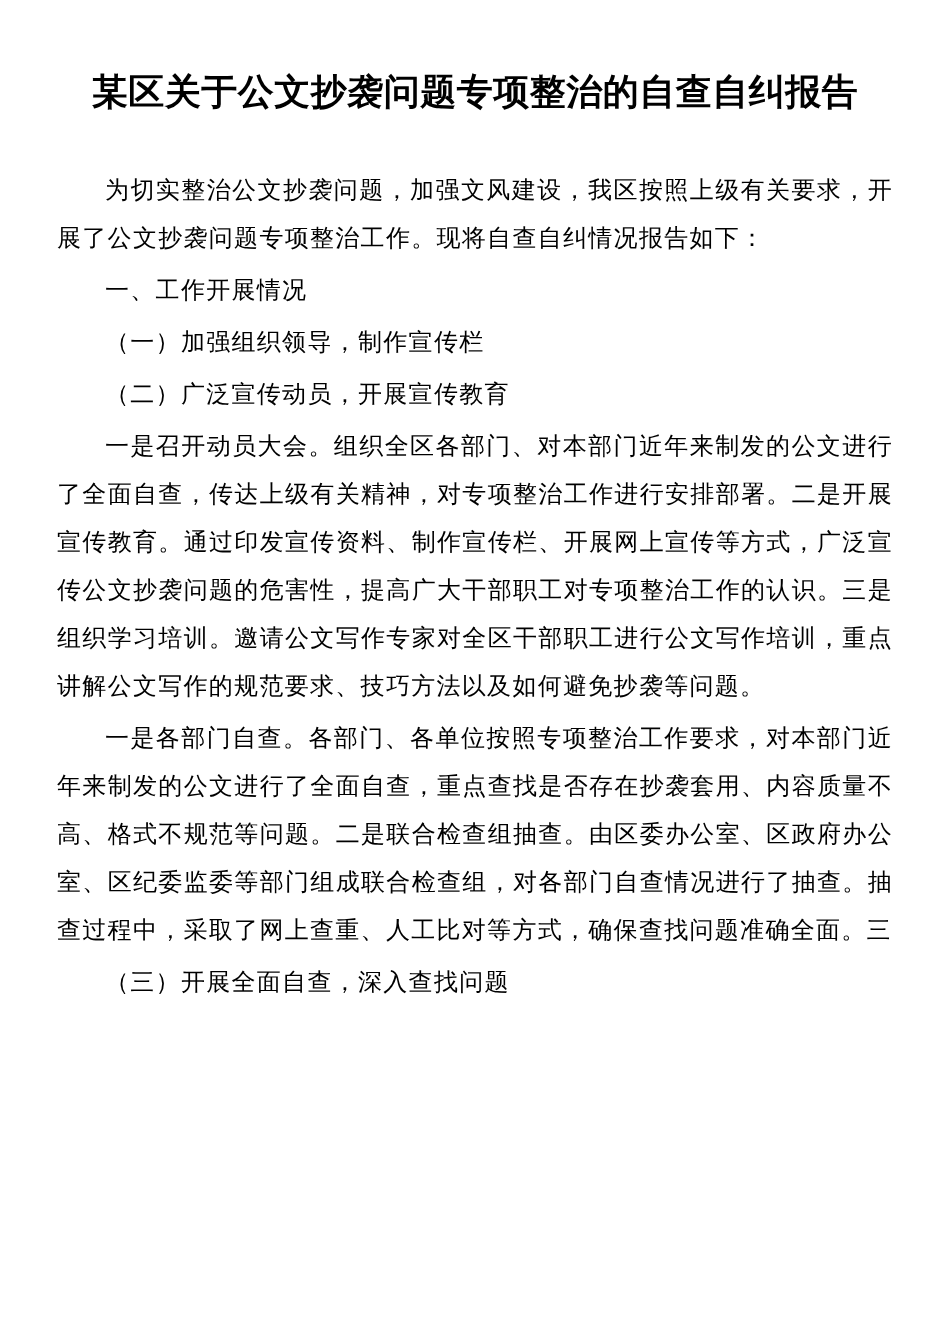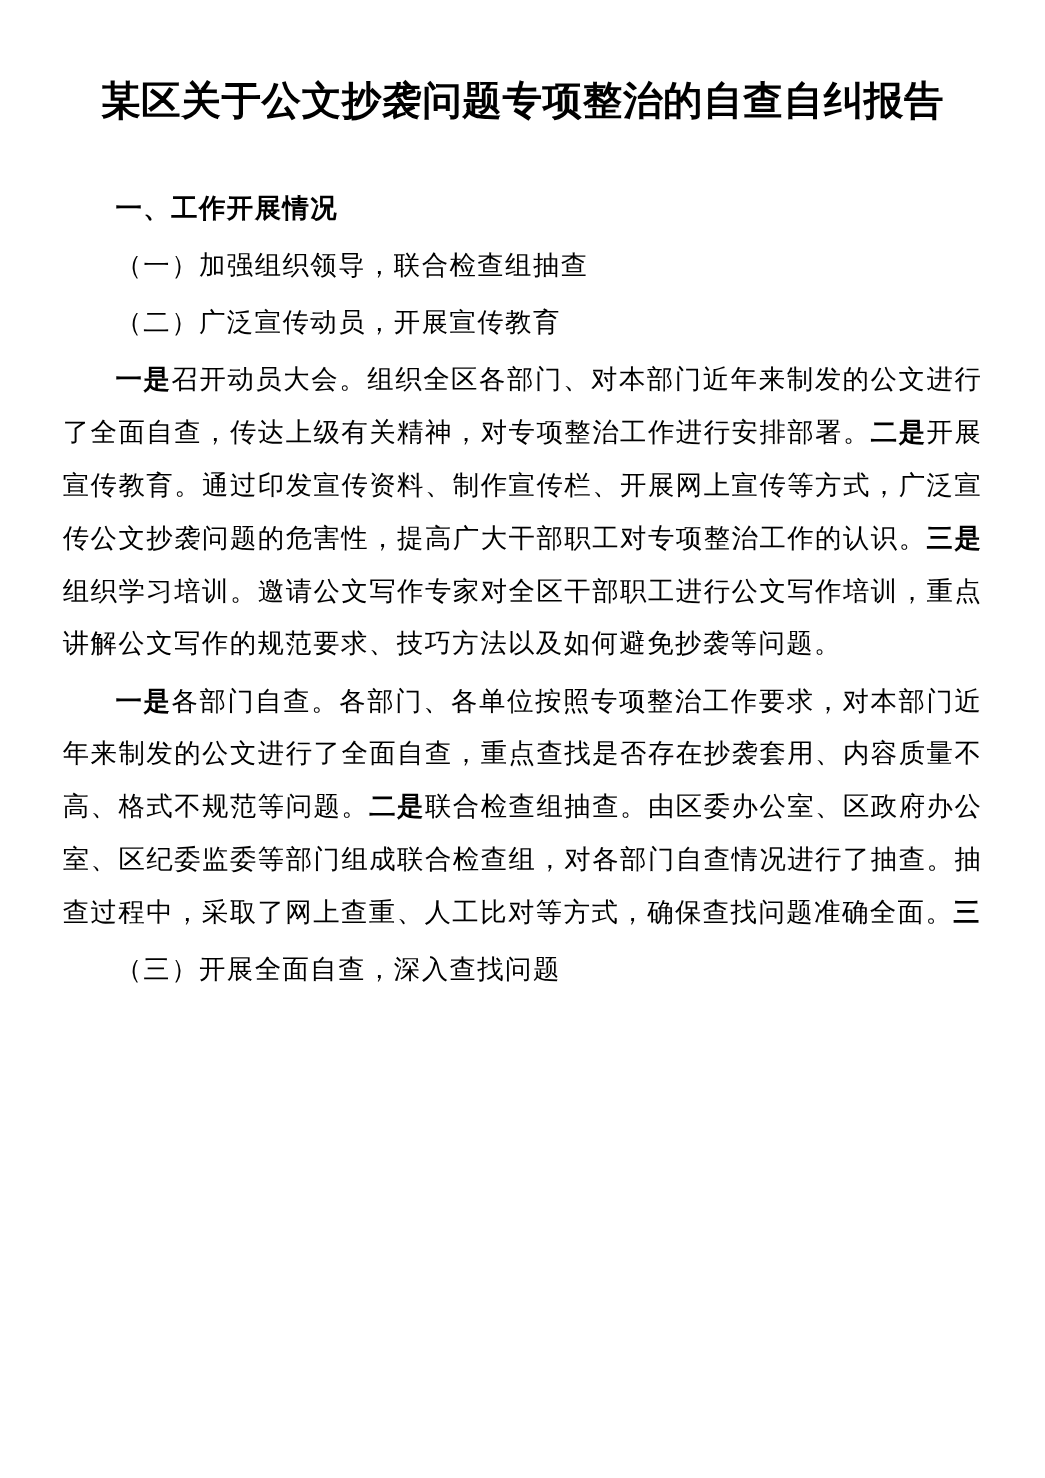--- a/index.html
+++ b/index.html
@@ -43,29 +43,30 @@
       word-break: break-all;
       overflow-wrap: anywhere;
     }
     .doc-block + .doc-block {
       margin-top: 4px;
     }
     .doc-block.heading1 {
       font-weight: bold;
     }
     .doc-block b {
-      font-weight: bold;
+      font-weight: normal;
     }
   </style>
 </head>
 <body>
 
 <div class="page">
   <h1 class="doc-title">某区关于公文抄袭问题专项整治的自查自纠报告</h1>
   <div class="doc-body">
+      <p class="doc-block paragraph"><span>为切实整治公文抄袭问题，加强文风建设，我区按照上级有关要求，开展了公文抄袭问题专项整治工作。现将自查自纠情况报告如下：</span></p>
       <p class="doc-block heading1"><b>一、工作开展情况</b></p>
-      <p class="doc-block heading2"><span>（一）加强组织领导，联合检查组抽查</span></p>
+      <p class="doc-block heading2"><span>（一）加强组织领导，制作宣传栏</span></p>
       <p class="doc-block heading2"><span>（二）广泛宣传动员，开展宣传教育</span></p>
       <p class="doc-block paragraph"><b>一是</b><span>召开动员大会。组织全区各部门、对本部门近年来制发的公文进行了全面自查，传达上级有关精神，对专项整治工作进行安排部署。</span><b>二是</b><span>开展宣传教育。通过印发宣传资料、制作宣传栏、开展网上宣传等方式，广泛宣传公文抄袭问题的危害性，提高广大干部职工对专项整治工作的认识。</span><b>三是</b><span>组织学习培训。邀请公文写作专家对全区干部职工进行公文写作培训，重点讲解公文写作的规范要求、技巧方法以及如何避免抄袭等问题。</span></p>
       <p class="doc-block paragraph"><b>一是</b><span>各部门自查。各部门、各单位按照专项整治工作要求，对本部门近年来制发的公文进行了全面自查，重点查找是否存在抄袭套用、内容质量不高、格式不规范等问题。</span><b>二是</b><span>联合检查组抽查。由区委办公室、区政府办公室、区纪委监委等部门组成联合检查组，对各部门自查情况进行了抽查。抽查过程中，采取了网上查重、人工比对等方式，确保查找问题准确全面。</span><b>三</b></p>
       <p class="doc-block heading2"><span>（三）开展全面自查，深入查找问题</span></p>
     </div>
 </div>
 
 </body></html>

